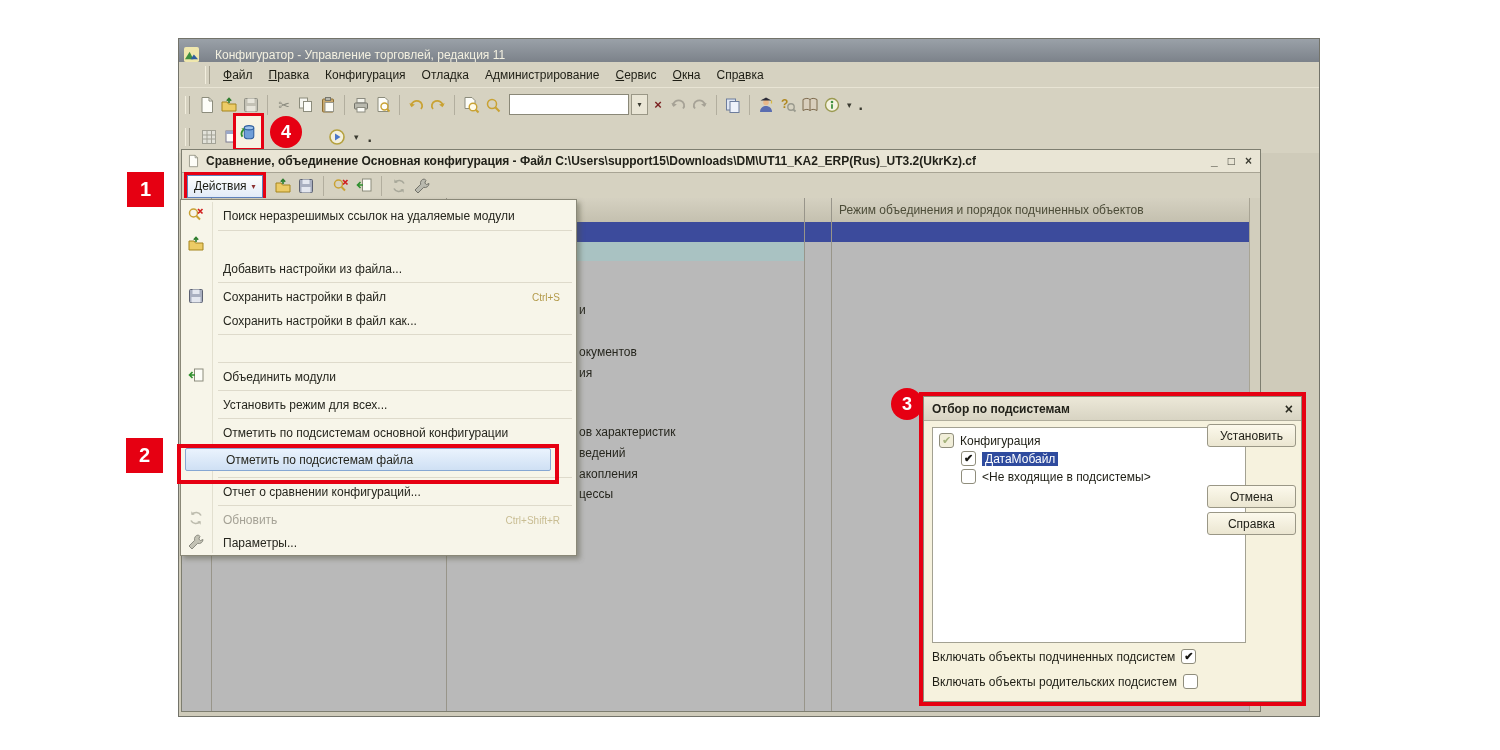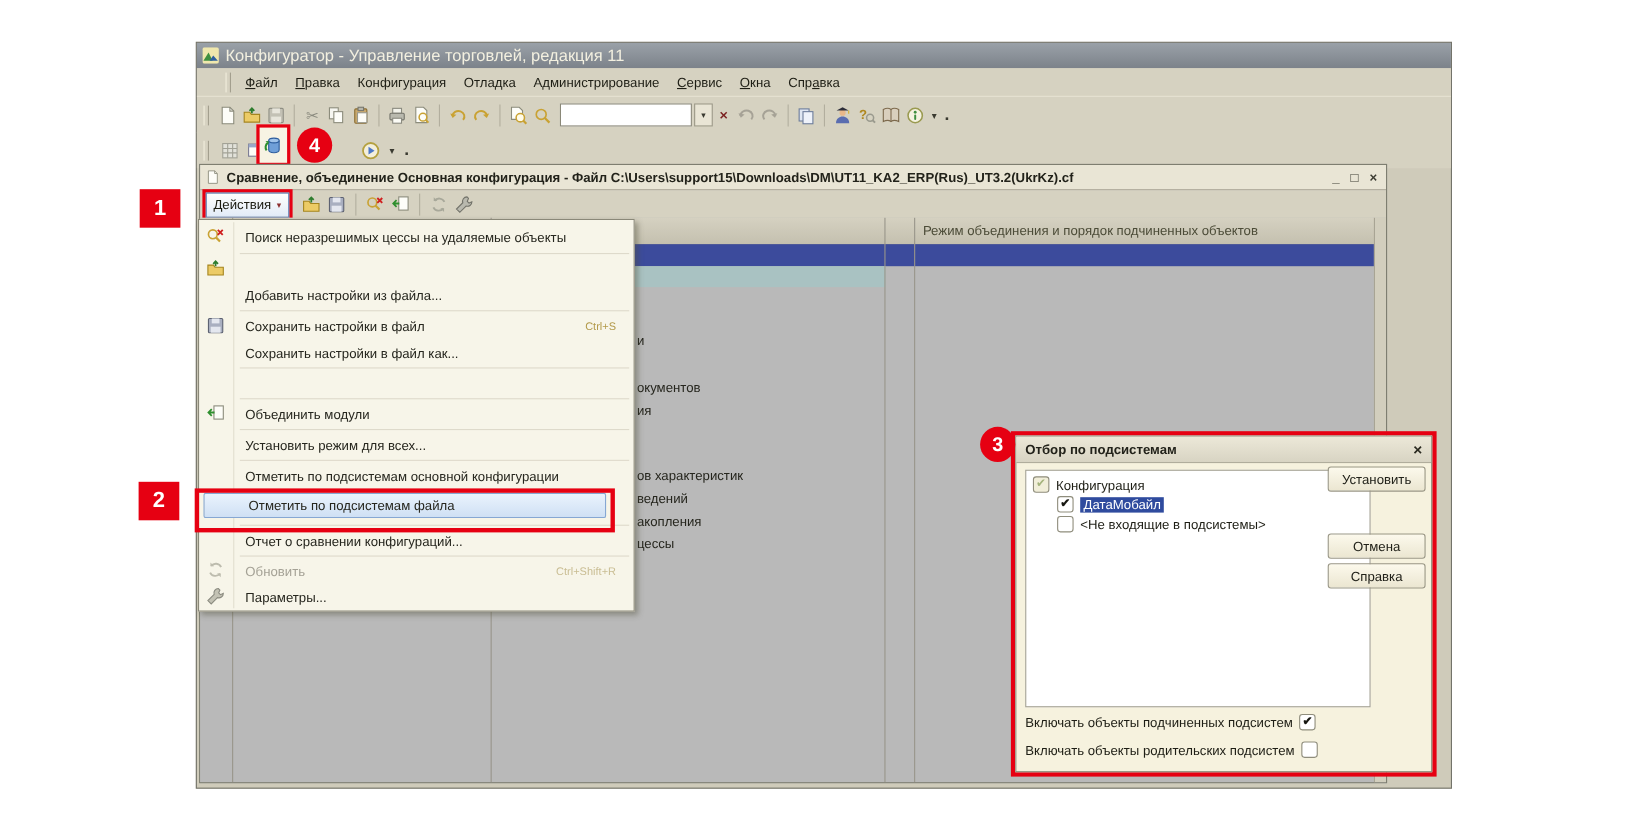--- a/index.html
+++ b/index.html
@@ -1,20 +1,20 @@
 <!DOCTYPE html>
 <html><head>
 <meta charset="utf-8">
 <style>
   html,body{margin:0;padding:0}
   body{width:1500px;height:750px;background:#ffffff;font-family:"Liberation Sans",sans-serif;position:relative;overflow:hidden;-webkit-font-smoothing:antialiased}
 
   
   .app{position:absolute;left:178px;top:38px;width:1142px;height:679px;background:#cfcbba;border:1px solid #73736a;box-sizing:border-box}
-  .titlebar{position:absolute;left:0;top:0;right:0;height:23px;background:linear-gradient(#9aa1a8,#7c828a);color:#f3f0e0;font-size:15px;display:flex;align-items:center;padding-left:5px;gap:6px}
+  .titlebar{position:absolute;left:0;top:0;right:0;height:23px;background:linear-gradient(#9aa1a8,#7c828a);color:#f3f0e0;font-size:12px;display:flex;align-items:flex-end;padding-left:5px;gap:16px}
   .menubar{position:absolute;left:0;top:23px;right:0;height:25px;background:#d6d2c1;display:flex;align-items:center;padding-left:26px;font-size:12px;color:#1e1e15}
   .mi{padding:3px 8px;white-space:nowrap}
   .mi u{text-decoration:underline}
   .grip{width:3px;height:18px;border-left:1px solid #f2eede;border-right:1px solid #a39f8e;margin-right:5px}
   .tb1{position:absolute;left:0;top:48px;right:0;height:33px;background:#d6d2c1;display:flex;align-items:center;padding-left:6px;gap:2px;border-top:1px solid #e8e4d4}
   .tb2{position:absolute;left:0;top:81px;right:0;height:33px;background:#d6d2c1;display:flex;align-items:center;padding-left:6px;gap:4px}
   .tbi{width:20px;height:20px;display:flex;align-items:center;justify-content:center;flex:0 0 auto}
   .tbi svg{width:18px;height:18px;display:block}
   .tsep{width:1px;height:20px;background:#b2ae9e;margin:0 4px;flex:0 0 auto}
   .searchbox{width:114px;height:17px;background:#fff;border:1px solid #8a8878;margin-left:4px;flex:0 0 auto}
@@ -361,21 +361,21 @@
 
 <div class="menupop">
   <div class="gutline"></div>
 
   <span class="micon" style="top:6px"><svg viewBox="0 0 18 18">
         <circle cx="6.5" cy="7" r="4" fill="none" stroke="#c9a233" stroke-width="1.5"></circle>
         <path d="M9.5 10 13 13.5" stroke="#c9a233" stroke-width="2"></path>
         <path d="M11 3l4.5 4.5m0-4.5L11 7.5" stroke="#d02020" stroke-width="1.7"></path>
       </svg></span>
   <div class="mitem" style="top:4px">
-      <span>Поиск неразрешимых цессы на удаляемые объекты</span>
+      <span>Поиск неразрешимых ссылок на удаляемые модули</span>
     </div>
   <div class="msep" style="top:30px"></div>
 
   <span class="micon" style="top:35px"><svg viewBox="0 0 18 18">
         <path d="M2 6h5l1.5 2H16v7H2z" fill="#eccb66" stroke="#a5851f"></path>
         <path d="M9 7V2.8M6.8 4.8 9 2.5l2.2 2.3" fill="none" stroke="#2e7d2e" stroke-width="1.6"></path>
       </svg></span>
   <div class="mitem" style="top:57px">
       <span>Добавить настройки из файла...</span>
     </div>

